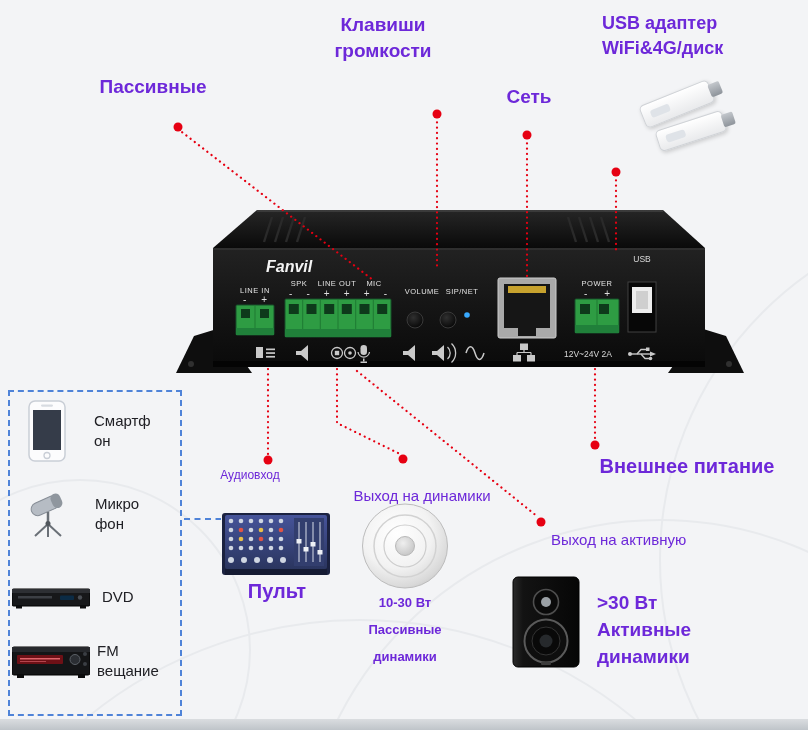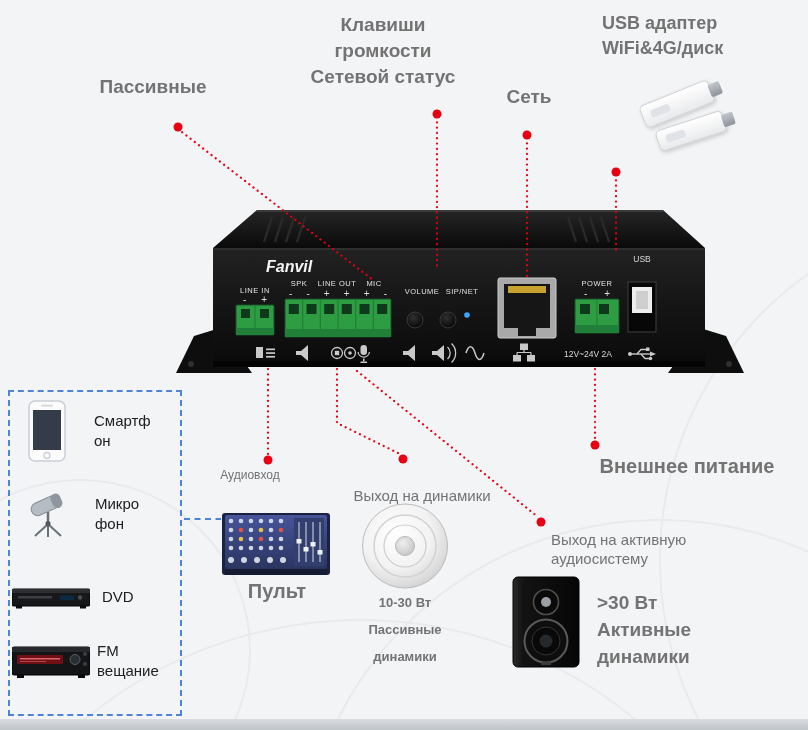--- a/index.html
+++ b/index.html
@@ -1,19 +1,19 @@
 <!DOCTYPE html>
 <html><head>
 <meta charset="utf-8">
 <style>
   *{margin:0;padding:0;box-sizing:border-box;}
   body{background:#dfe2e5;font-family:"Liberation Sans","DejaVu Sans",sans-serif;}
   .page{position:relative;width:808px;height:730px;background:#f3f4f6;overflow:hidden;color:#15151a;}
   .abs{position:absolute;}
-  .lbl{position:absolute;color:#737373;z-index:4;}
+  .lbl{position:absolute;color:#6d28d9;z-index:4;}
   .bold{font-weight:bold;}
   .center{text-align:center;}
 
   #bg{left:0;top:0;z-index:0;}
   #device{left:170px;top:202px;z-index:2;}
   #connectors{left:0;top:0;z-index:9;pointer-events:none;}
 
   #lbl-mic{left:86px;top:76px;width:134px;font-size:19px;}
   #lbl-vol{left:294px;top:12px;width:178px;font-size:19px;line-height:26px;}
   #lbl-net{left:496px;top:86px;width:66px;font-size:19px;}
@@ -64,21 +64,20 @@
       <circle cx="1010" cy="560" r="350"></circle>
       <circle cx="360" cy="1050" r="430"></circle>
     </g>
   </svg>
 
   <div id="lbl-mic" class="lbl bold center">Пассивные</div>
 
   <div id="lbl-vol" class="lbl bold center">
     <div>Клавиши</div>
     <div>громкости</div>
-    <div>Сетевой статус</div>
   </div>
 
   <div id="lbl-net" class="lbl bold center">Сеть</div>
 
   <div id="lbl-usb" class="lbl bold">
     <div>USB адаптер</div>
     <div>WiFi&amp;4G/диск</div>
   </div>
 
   <div id="dongle-a" class="dongle">
@@ -246,21 +245,20 @@
         <path d="M480,149.5 l6,2.5 l-6,2.5 z" fill="#c9c9c9" stroke="none"></path>
       </g>
     </g>
   </svg>
 
   <div id="lbl-audioin" class="lbl center">Аудиовход</div>
   <div id="lbl-spkout" class="lbl center">Выход на динамики</div>
   <div id="lbl-power" class="lbl bold center">Внешнее питание</div>
   <div id="lbl-activeout" class="lbl">
     <div>Выход на активную</div>
-    <div>аудиосистему</div>
   </div>
   <div id="lbl-console" class="lbl bold center">Пульт</div>
   <div id="lbl-passive" class="lbl bold center">
     <div>10-30 Вт</div>
     <div>Пассивные</div>
     <div>динамики</div>
   </div>
   <div id="lbl-active" class="lbl bold">
     <div>&gt;30 Вт</div>
     <div>Активные</div>

